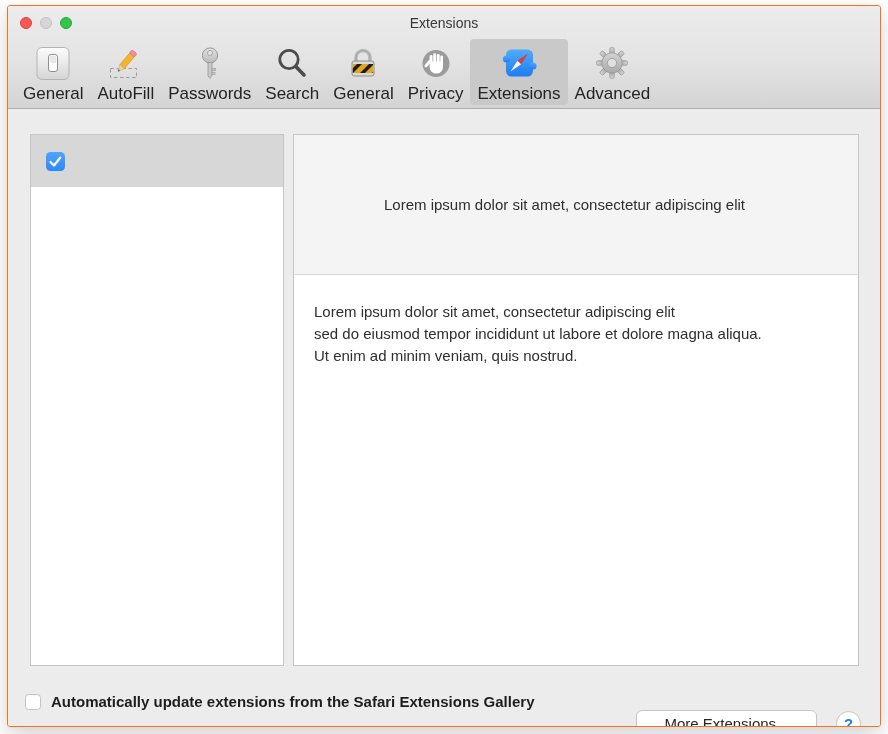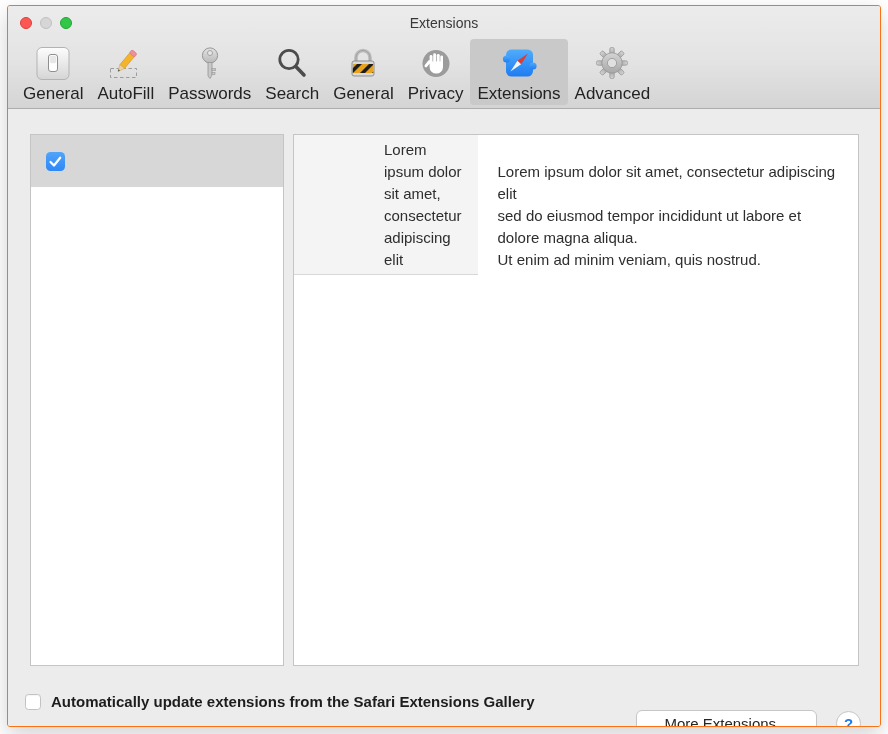--- a/index.html
+++ b/index.html
@@ -47,21 +47,21 @@
     height: 52px; display: flex; align-items: center; padding-left: 15px;
   }
   .listrow.selected { background: #d7d7d7; }
   .cb-checked {
     width: 19px; height: 19px; border-radius: 4.5px;
     background: linear-gradient(180deg, #51a4fa 0%, #2e88f6 100%);
     display: flex; align-items: center; justify-content: center;
   }
   .detail {
     flex: 1 1 auto; height: 532px; background: #fff; border: 1px solid #c5c5c5;
-    display: flex; flex-direction: row; overflow: hidden;
+    display: flex; flex-direction: column; overflow: hidden;
   }
   .detail-header {
     height: 140px; flex: 0 0 140px; background: #f4f4f4; border-bottom: 1px solid #d8d8d8;
     display: flex; flex-direction: column; justify-content: center;
     padding-left: 90px; padding-right: 16px;
     font-size: 15px; line-height: 22px; color: #2e2e2e;
   }
   .detail-body {
     padding: 26px 20px; font-size: 15px; line-height: 22px; color: #2e2e2e;
   }

